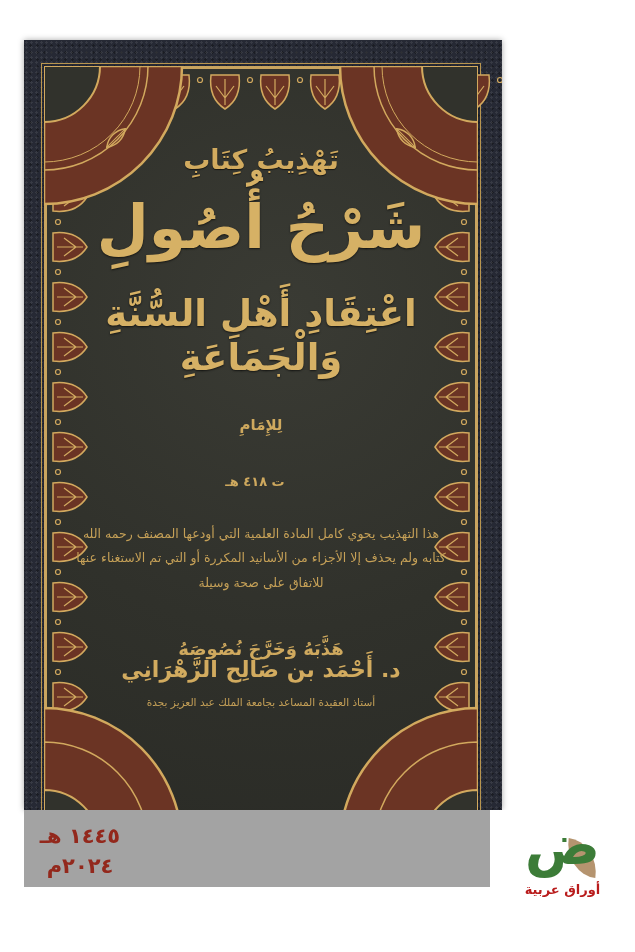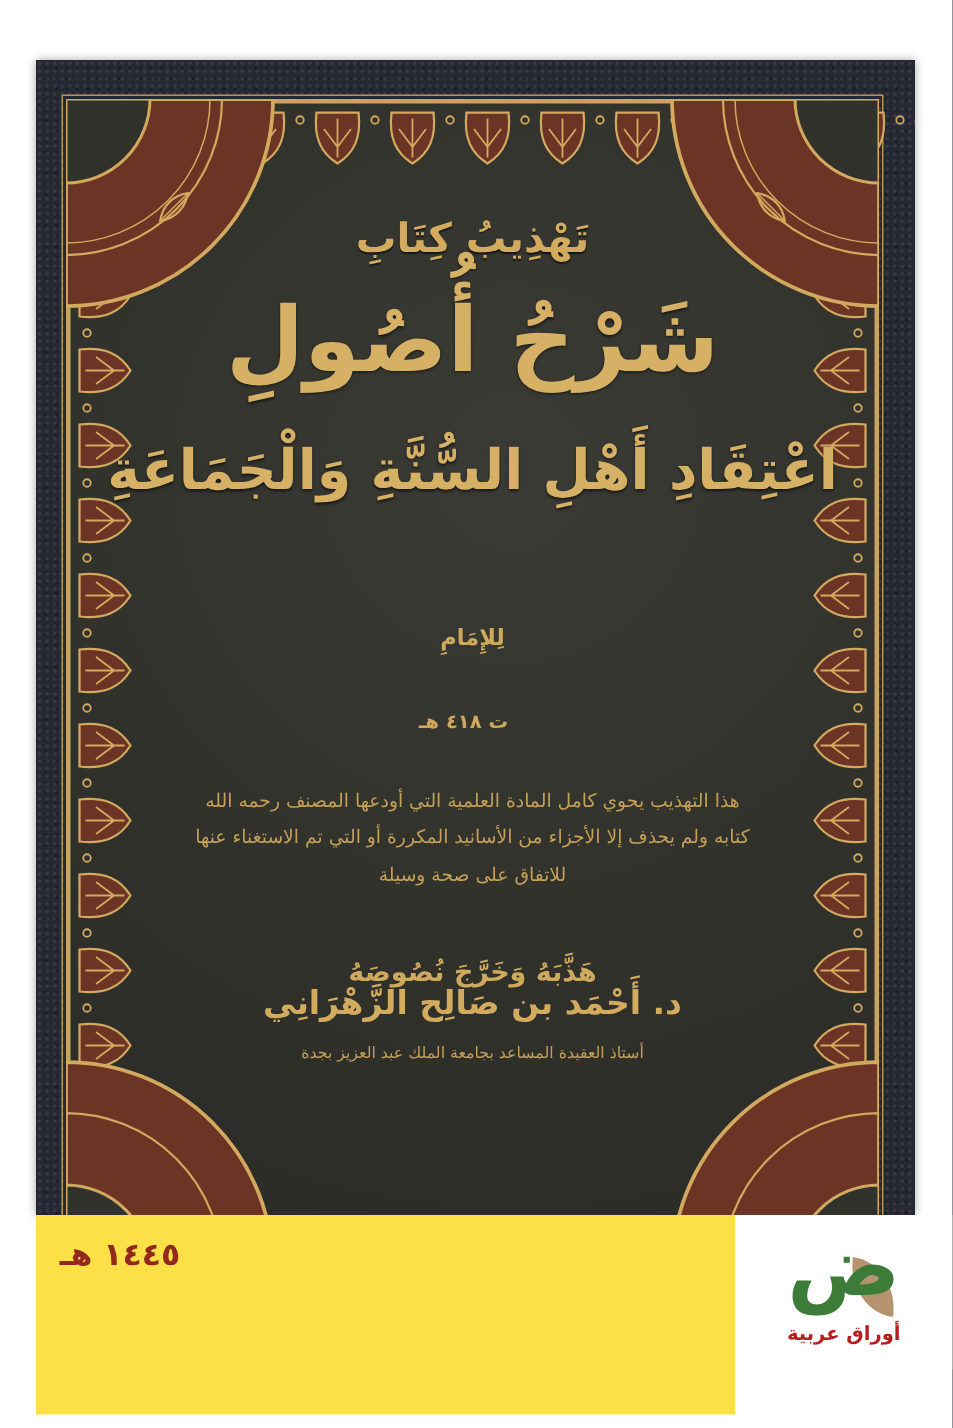--- a/index.html
+++ b/index.html
@@ -3,21 +3,21 @@
 <meta charset="utf-8">
 <style>
   html,body{margin:0;padding:0;}
   body{
     width:635px;height:952px;position:relative;overflow:hidden;
     background:#ffffff;
     font-family:"DejaVu Sans", sans-serif;
   }
   
   .cover{
-    position:absolute;left:24px;top:40px;width:586px;height:770px;
+    position:absolute;left:24px;top:40px;width:478px;height:770px;
     overflow:hidden;
     background-color:#262934;
     background-image:
       radial-gradient(rgba(255,255,255,0.08) 1px, transparent 1.3px),
       radial-gradient(rgba(0,0,0,0.30) 1px, transparent 1.3px);
     background-size:5px 5px,7px 7px;
     background-position:0 0,3px 2px;
     box-shadow:0 0 6px rgba(0,0,0,.35);
   }
   .panel{
@@ -52,22 +52,22 @@
     text-shadow:0 1px 2px rgba(0,0,0,.6);}
   .t-byline{position:absolute;left:0;right:0;top:376px;font-size:15px;font-weight:bold;}
   .t-author{position:absolute;left:0;right:0;top:398px;font-size:21px;font-weight:bold;color:#d2ab5f;}
   .t-death{position:absolute;left:0;right:12px;top:434px;font-size:13px;font-weight:bold;}
   .t-desc{position:absolute;left:0;right:0;top:482px;font-size:12.5px;line-height:1.95;color:#c5a057;}
   .t-edited{position:absolute;left:0;right:0;top:598px;font-size:18px;font-weight:bold;}
   .t-editor{position:absolute;left:0;right:0;top:617px;font-size:22px;font-weight:bold;color:#d2ab5f;}
   .t-editor-title{position:absolute;left:0;right:0;top:656px;font-size:10.5px;color:#c5a057;}
   
   .footer-band{
-    position:absolute;left:24px;top:810px;width:466px;height:133px;
-    background:#fde047;direction:rtl;
+    position:absolute;left:24px;top:810px;width:466px;height:77px;
+    background:#a3a3a3;direction:rtl;
   }
   .dates{position:absolute;right:auto;left:10px;top:12px;width:92px;
     text-align:center;color:#93281c;font-weight:bold;}
   .date-hijri{font-size:21px;line-height:1.4;}
   .date-greg{font-size:21px;line-height:1.5;}
   .pub-block{position:absolute;left:104px;right:6px;top:14px;text-align:center;}
   .pub-title{font-size:18px;font-weight:bold;color:#111;white-space:nowrap;line-height:1.4;}
   .pub-copy{margin-top:9px;font-size:9.5px;font-weight:bold;color:#2a2a2a;line-height:1.7;white-space:nowrap;}
   
   .logo-area{
@@ -175,20 +175,21 @@
     </div>
     <div class="t-edited">هَذَّبَهُ وَخَرَّجَ نُصُوصَهُ</div>
     <div class="t-editor">د. أَحْمَد بن صَالِح الزَّهْرَانِي</div>
     <div class="t-editor-title">أستاذ العقيدة المساعد بجامعة الملك عبد العزيز بجدة</div>
   </div>
 </div>
 
 <div class="footer-band">
   <div class="dates">
     <div class="date-hijri">١٤٤٥ هـ</div>
+    <div class="date-greg">٢٠٢٤م</div>
   </div>
 </div>
 
 <div class="logo-area">
   <div class="logo-mark">
     <div class="logo-leaf"></div>
     <div class="logo-glyph">ض</div>
   </div>
   <div class="logo-label">أوراق عربية</div>
 </div>

